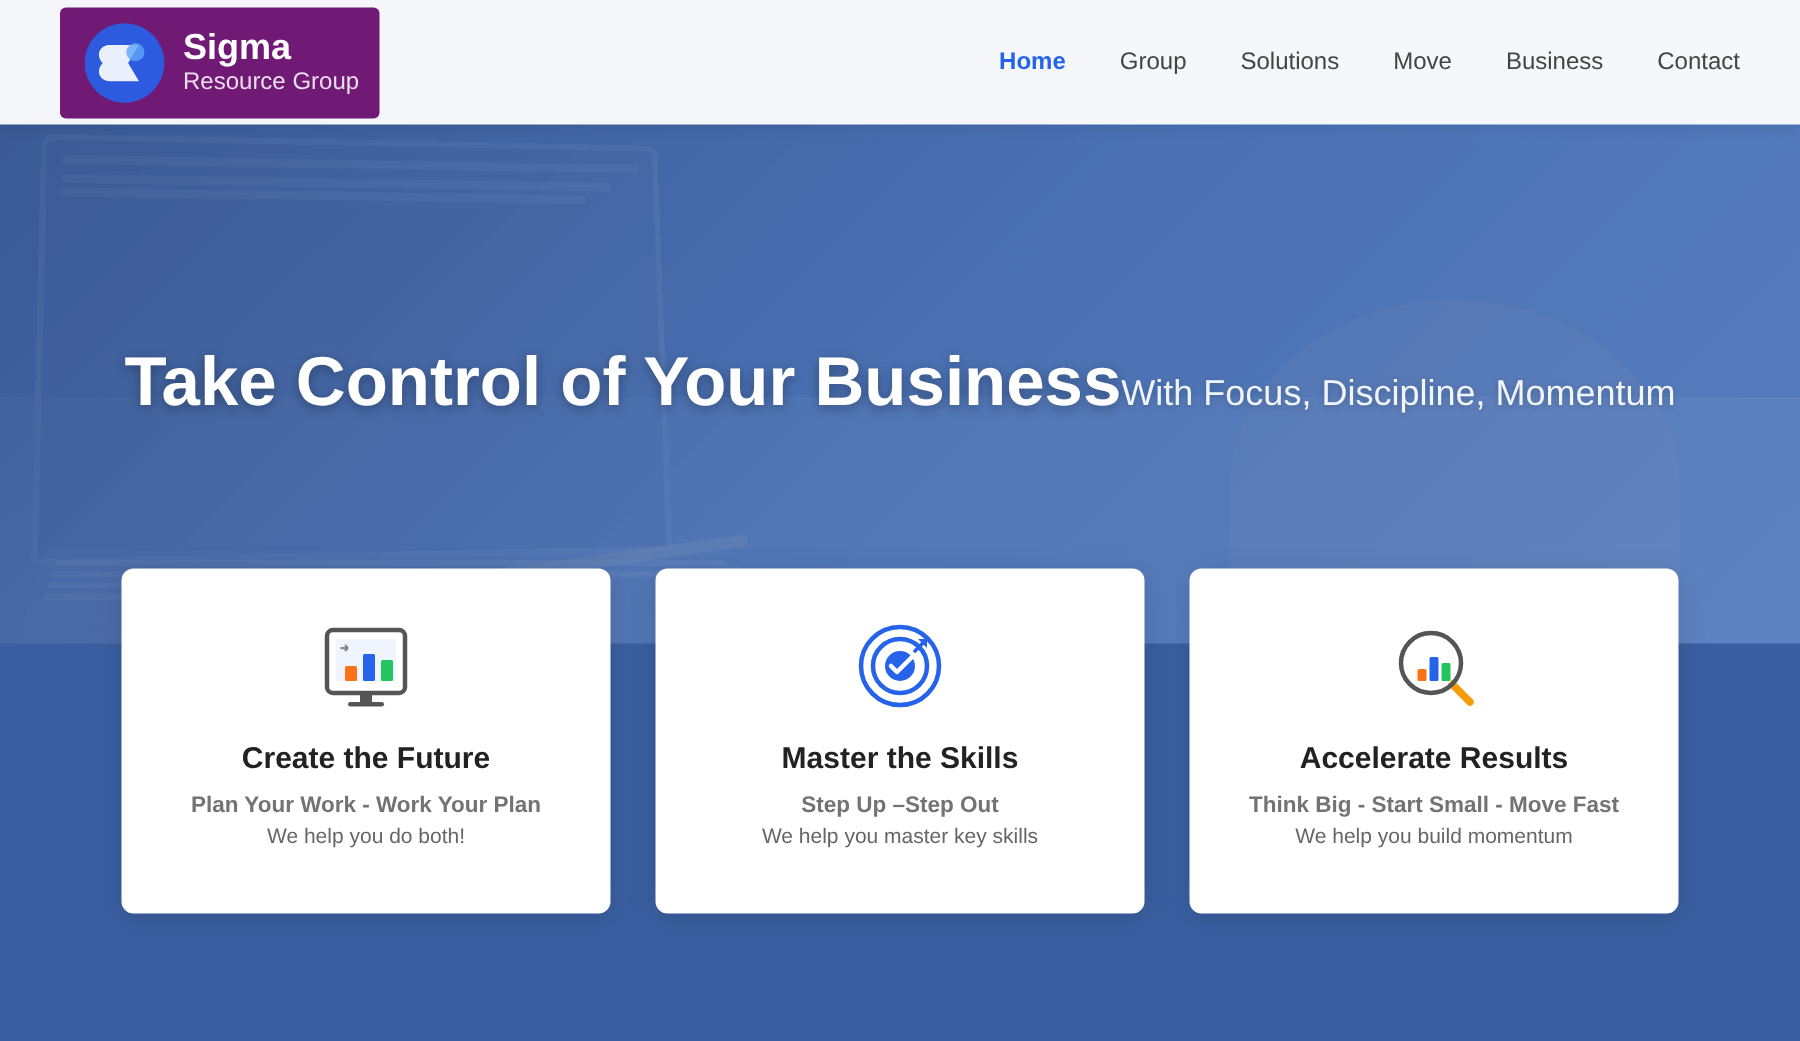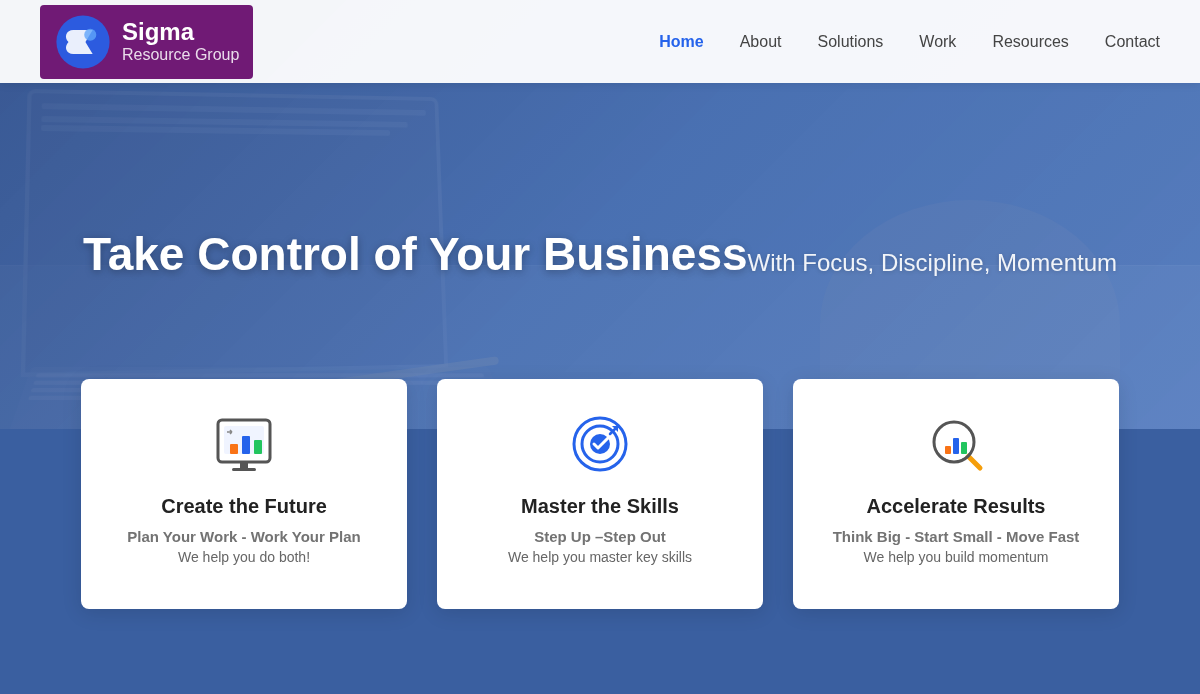--- a/index.html
+++ b/index.html
@@ -225,24 +225,24 @@
       <circle cx="30" cy="18" r="5" fill="#60a5fa" opacity="0.8"></circle>
     </svg>
     <div class="logo-text">
       <span class="logo-name">Sigma</span>
       <span class="logo-sub">Resource Group</span>
     </div>
   </div>
 
   <nav>
     <a class="active">Home</a>
-    <a>About</a>
+    <a>Group</a>
     <a>Solutions</a>
-    <a>Work</a>
-    <a>Resources</a>
+    <a>Move</a>
+    <a>Business</a>
     <a>Contact</a>
   </nav>
 </header>
 
 <div class="hero">
   <div class="hero-bg">
 
     <div class="hero-desk"></div>
     <div class="hero-laptop-screen">
 

